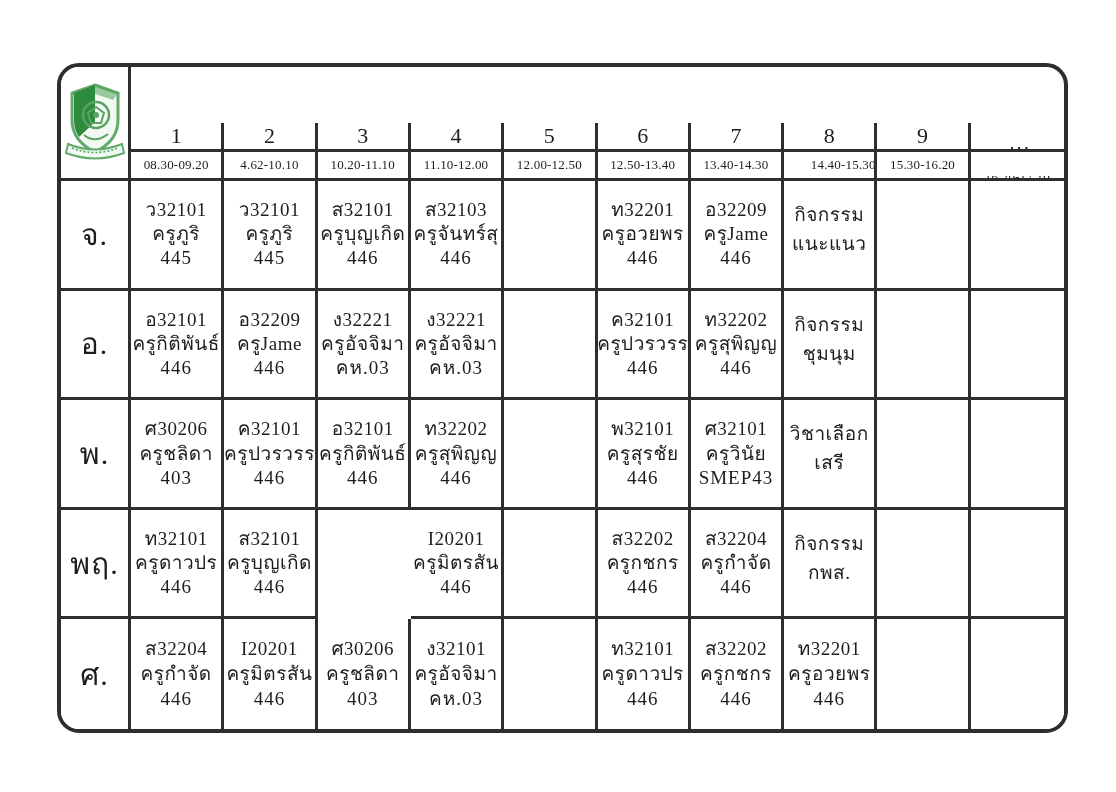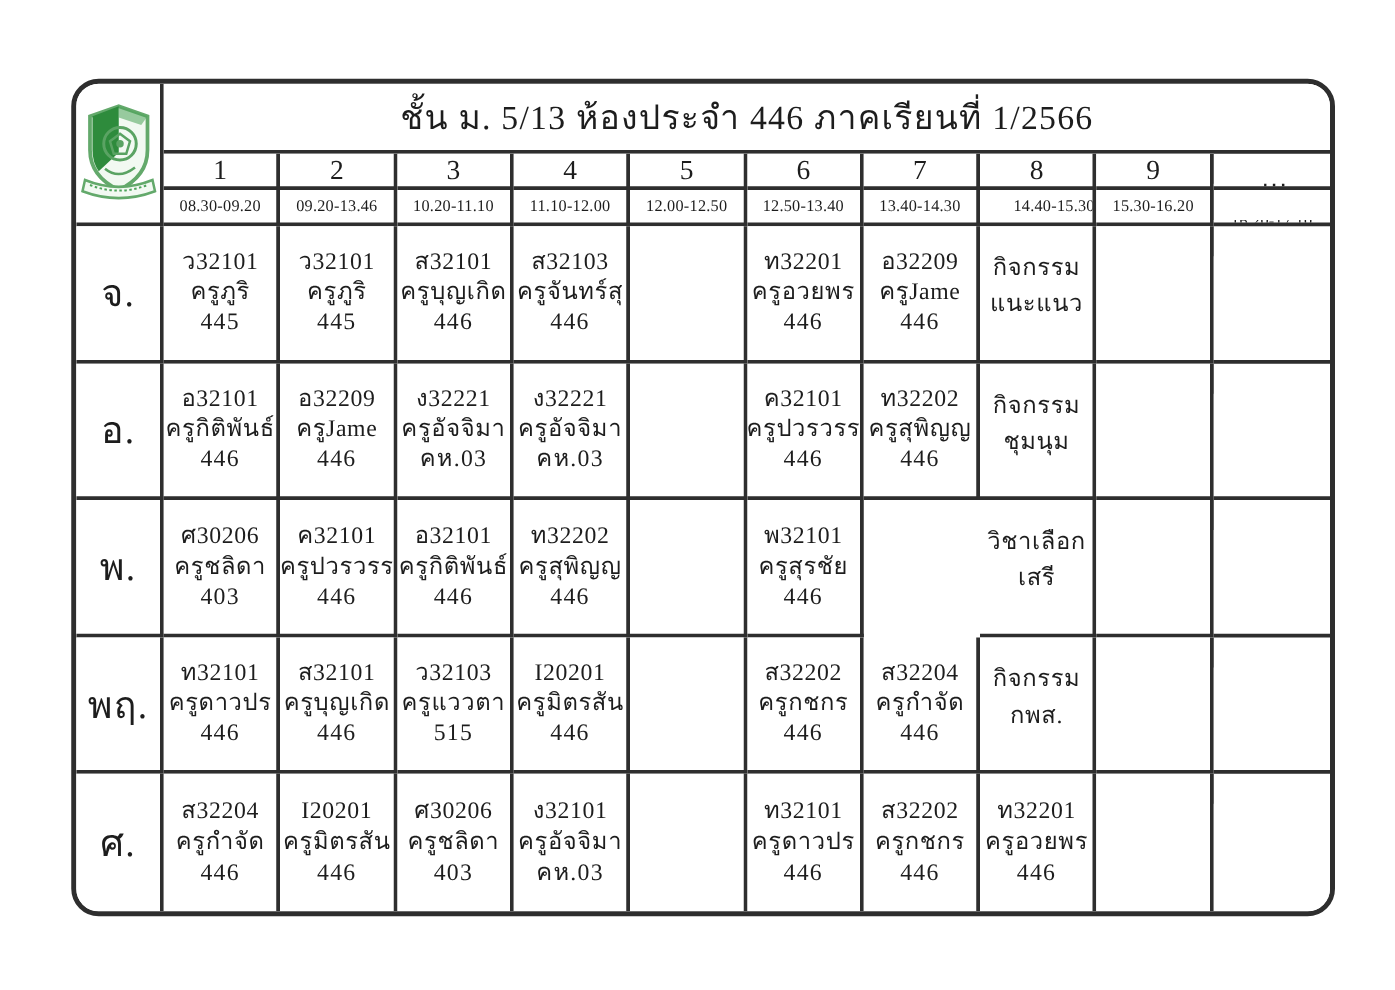--- a/index.html
+++ b/index.html
@@ -48,25 +48,24 @@
 
       <circle cx="32" cy="35" r="13" fill="none" stroke="#5aa363" stroke-width="2.4"></circle>
       <path d="M32 27 L40 33 L37 43 L27 43 L24 33 Z" fill="none" stroke="#5aa363" stroke-width="2"></path>
       <circle cx="32" cy="35" r="3" fill="#5aa363"></circle>
       <path d="M20 55 Q31 64 44 54" fill="none" stroke="#5aa363" stroke-width="2"></path>
 
       <path d="M4 64 Q31 75 58 64 L60 73 Q31 84 2 73 Z" fill="#f2f9f2" stroke="#63a96b" stroke-width="2"></path>
       <path d="M8 68 Q31 77 54 68" fill="none" stroke="#4da45a" stroke-width="1.6" stroke-dasharray="2 2"></path>
     </svg>
   </div>
-  <div class="cell title-cell">ชั้น ม. 5/13 ห้องประจำ 446 ภาคเรียนที่ 1/2566</div>
 <div class="cell num" style="grid-area: 2 / 2;">1</div>
     <div class="cell time" style="grid-area: 3 / 2;">08.30-09.20</div>
     <div class="cell num" style="grid-area: 2 / 3;">2</div>
-    <div class="cell time" style="grid-area: 3 / 3;">09.20-13.46</div>
+    <div class="cell time" style="grid-area: 3 / 3;">4.62-10.10</div>
     <div class="cell num" style="grid-area: 2 / 4;">3</div>
     <div class="cell time" style="grid-area: 3 / 4;">10.20-11.10</div>
     <div class="cell num" style="grid-area: 2 / 5;">4</div>
     <div class="cell time" style="grid-area: 3 / 5;">11.10-12.00</div>
     <div class="cell num" style="grid-area: 2 / 6;">5</div>
     <div class="cell time" style="grid-area: 3 / 6;">12.00-12.50</div>
     <div class="cell num" style="grid-area: 2 / 7;">6</div>
     <div class="cell time" style="grid-area: 3 / 7;">12.50-13.40</div>
     <div class="cell num" style="grid-area: 2 / 8;">7</div>
     <div class="cell time" style="grid-area: 3 / 8;">13.40-14.30</div>
@@ -174,43 +173,43 @@
       <div class="code">ท32202</div>
       <div class="teacher">ครูสุพิญญ</div>
       <div class="room">446</div>
     </div>
     <div class="cell slot" style="grid-area: 6 / 6;"></div>
     <div class="cell slot" style="grid-area: 6 / 7;">
       <div class="code">พ32101</div>
       <div class="teacher">ครูสุรชัย</div>
       <div class="room">446</div>
     </div>
+    <div class="cell slot" style="grid-area: 6 / 8;">
+      <div class="code">ศ32101</div>
+      <div class="teacher">ครูวินัย</div>
+      <div class="room">SMEP43</div>
+    </div>
     <div class="cell slot" style="grid-area: 6 / 9;">
       <div class="code">วิชาเลือก</div>
       <div class="teacher">เสรี</div>
       <div class="room"></div>
     </div>
     <div class="cell slot" style="grid-area: 6 / 10;"></div>
     <div class="cell slot no-right" style="grid-area: 6 / 11;"></div>
     <div class="cell day" style="grid-area: 7 / 1;">พฤ.</div>
     <div class="cell slot" style="grid-area: 7 / 2;">
       <div class="code">ท32101</div>
       <div class="teacher">ครูดาวปร</div>
       <div class="room">446</div>
     </div>
     <div class="cell slot" style="grid-area: 7 / 3;">
       <div class="code">ส32101</div>
       <div class="teacher">ครูบุญเกิด</div>
       <div class="room">446</div>
     </div>
-    <div class="cell slot" style="grid-area: 7 / 4;">
-      <div class="code">ว32103</div>
-      <div class="teacher">ครูแววตา</div>
-      <div class="room">515</div>
-    </div>
     <div class="cell slot" style="grid-area: 7 / 5;">
       <div class="code">I20201</div>
       <div class="teacher">ครูมิตรสัน</div>
       <div class="room">446</div>
     </div>
     <div class="cell slot" style="grid-area: 7 / 6;"></div>
     <div class="cell slot" style="grid-area: 7 / 7;">
       <div class="code">ส32202</div>
       <div class="teacher">ครูกชกร</div>
       <div class="room">446</div>

